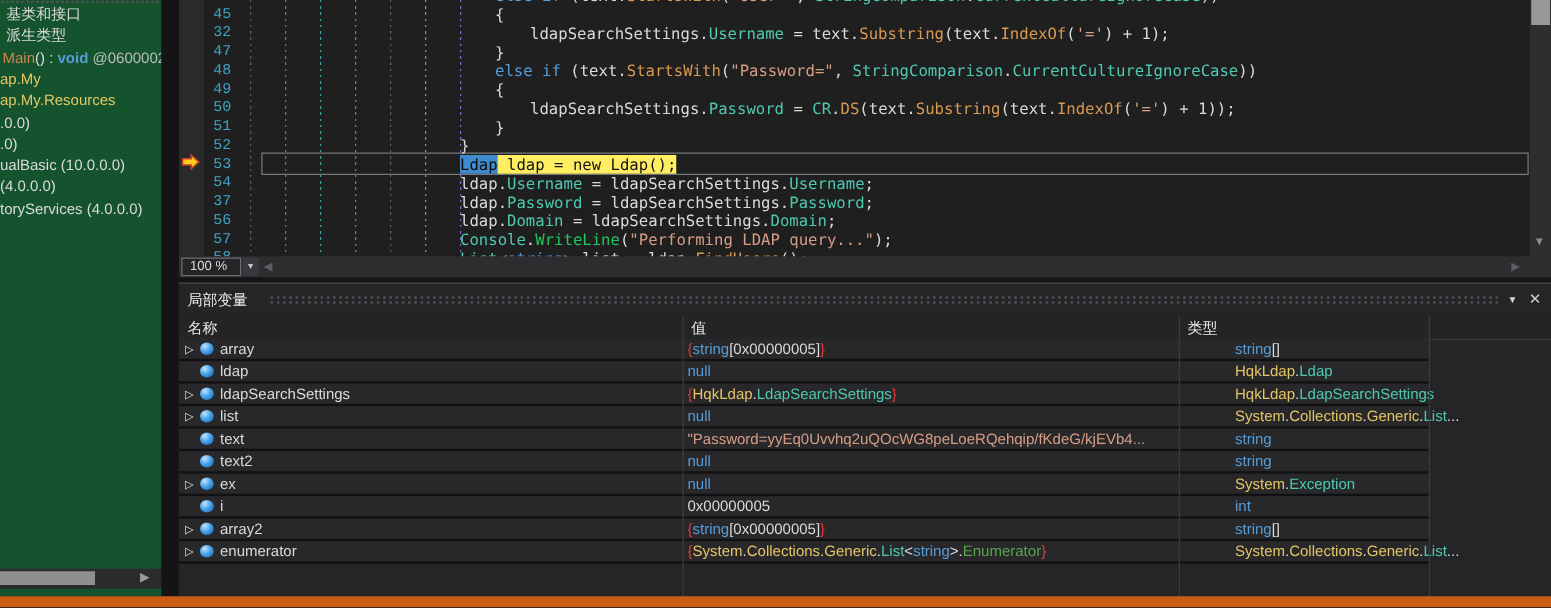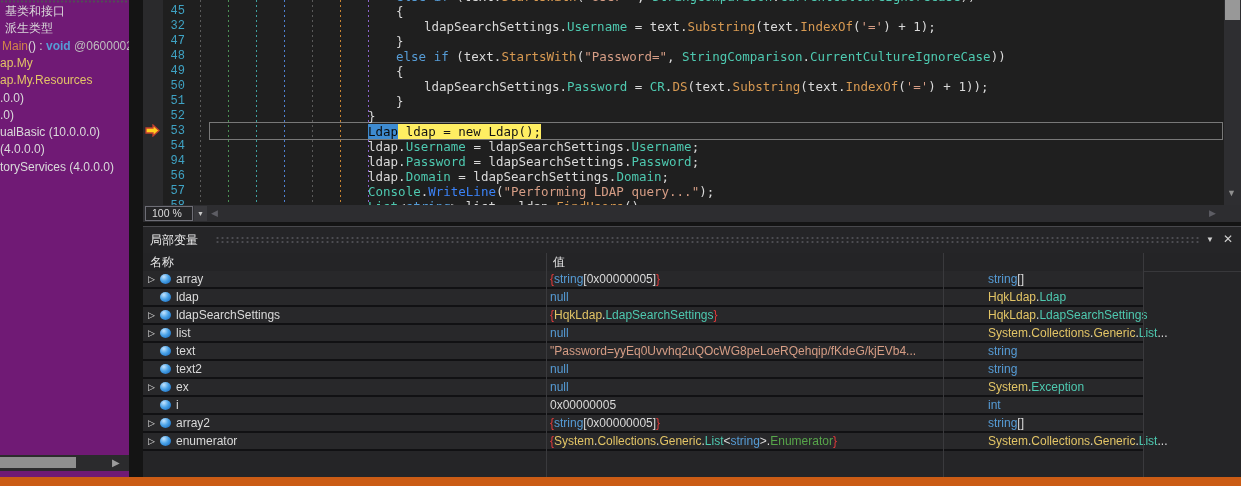--- a/index.html
+++ b/index.html
@@ -1,19 +1,19 @@
 <!DOCTYPE html>
 <html><head>
 <meta charset="utf-8">
 <style>
   html,body{margin:0;padding:0;background:#141414;width:1241px;height:486px;overflow:hidden;
     font-family:"Liberation Sans",sans-serif;}
   #app{position:relative;width:1241px;height:486px;background:#141414;}
   
-  #tree-panel{position:absolute;left:0;top:0;width:129px;height:477px;background:#701a75;overflow:hidden;}
+  #tree-panel{position:absolute;left:0;top:0;width:129px;height:477px;background:#14532d;overflow:hidden;}
   #tree-grip{position:absolute;left:0;top:0;width:129px;height:3px;
     background-image:radial-gradient(circle,#505054 1px,transparent 1.2px);background-size:4px 3px;}
   .tree-row{position:absolute;height:17px;line-height:17px;font-size:12px;white-space:nowrap;color:#dadada;}
   #tree-hscroll{position:absolute;left:0;top:455px;width:129px;height:16px;background:#2b2b2d;}
   #tree-hthumb{position:absolute;left:0;top:2px;width:76px;height:11px;background:#8f8f8f;}
   #tree-harrow{position:absolute;left:112px;top:1px;color:#9c9c9c;font-size:10px;line-height:14px;}
   
   #editor{position:absolute;left:143px;top:0;width:1098px;height:222px;background:#1f1f1f;overflow:hidden;}
   #glyph-margin{position:absolute;left:0;top:0;width:20px;height:205px;background:#2a2a2c;}
   #cur-arrow{position:absolute;left:2px;top:123px;}
@@ -109,40 +109,40 @@
         <div class="lnum" style="top: 4px;">45</div>
         <div class="lnum" style="top: 19px;">32</div>
         <div class="lnum" style="top: 34px;">47</div>
         <div class="lnum" style="top: 49px;">48</div>
         <div class="lnum" style="top: 64px;">49</div>
         <div class="lnum" style="top: 79px;">50</div>
         <div class="lnum" style="top: 94px;">51</div>
         <div class="lnum" style="top: 109px;">52</div>
         <div class="lnum" style="top: 124px;">53</div>
         <div class="lnum" style="top: 139px;">54</div>
-        <div class="lnum" style="top: 154px;">94</div>
+        <div class="lnum" style="top: 154px;">37</div>
         <div class="lnum" style="top: 169px;">56</div>
         <div class="lnum" style="top: 184px;">57</div>
         <div class="lnum" style="top: 199px;">58</div>
       </div>
     <div id="code-lines">
         <div class="cline" style="top: -11px; left: 253px;"><span style="color: rgb(86, 156, 214);">else</span><span style="color: rgb(218, 218, 218);"> </span><span style="color: rgb(86, 156, 214);">if</span><span style="color: rgb(218, 218, 218);"> (text.</span><span style="color: rgb(216, 154, 82);">StartsWith</span><span style="color: rgb(218, 218, 218);">(</span><span style="color: rgb(214, 157, 133);">"User="</span><span style="color: rgb(218, 218, 218);">, </span><span style="color: rgb(78, 201, 176);">StringComparison</span><span style="color: rgb(218, 218, 218);">.</span><span style="color: rgb(78, 201, 176);">CurrentCultureIgnoreCase</span><span style="color: rgb(218, 218, 218);">))</span></div>
         <div class="cline" style="top: 4px; left: 253px;"><span style="color: rgb(218, 218, 218);">{</span></div>
         <div class="cline" style="top: 19px; left: 281px;"><span style="color: rgb(218, 218, 218);">ldapSearchSettings.</span><span style="color: rgb(78, 201, 176);">Username</span><span style="color: rgb(218, 218, 218);"> = text.</span><span style="color: rgb(216, 154, 82);">Substring</span><span style="color: rgb(218, 218, 218);">(text.</span><span style="color: rgb(216, 154, 82);">IndexOf</span><span style="color: rgb(218, 218, 218);">(</span><span style="color: rgb(214, 157, 133);">'='</span><span style="color: rgb(218, 218, 218);">) + 1);</span></div>
         <div class="cline" style="top: 34px; left: 253px;"><span style="color: rgb(218, 218, 218);">}</span></div>
         <div class="cline" style="top: 49px; left: 253px;"><span style="color: rgb(86, 156, 214);">else</span><span style="color: rgb(218, 218, 218);"> </span><span style="color: rgb(86, 156, 214);">if</span><span style="color: rgb(218, 218, 218);"> (text.</span><span style="color: rgb(216, 154, 82);">StartsWith</span><span style="color: rgb(218, 218, 218);">(</span><span style="color: rgb(214, 157, 133);">"Password="</span><span style="color: rgb(218, 218, 218);">, </span><span style="color: rgb(78, 201, 176);">StringComparison</span><span style="color: rgb(218, 218, 218);">.</span><span style="color: rgb(78, 201, 176);">CurrentCultureIgnoreCase</span><span style="color: rgb(218, 218, 218);">))</span></div>
         <div class="cline" style="top: 64px; left: 253px;"><span style="color: rgb(218, 218, 218);">{</span></div>
         <div class="cline" style="top: 79px; left: 281px;"><span style="color: rgb(218, 218, 218);">ldapSearchSettings.</span><span style="color: rgb(78, 201, 176);">Password</span><span style="color: rgb(218, 218, 218);"> = </span><span style="color: rgb(78, 201, 176);">CR</span><span style="color: rgb(218, 218, 218);">.</span><span style="color: rgb(216, 154, 82);">DS</span><span style="color: rgb(218, 218, 218);">(text.</span><span style="color: rgb(216, 154, 82);">Substring</span><span style="color: rgb(218, 218, 218);">(text.</span><span style="color: rgb(216, 154, 82);">IndexOf</span><span style="color: rgb(218, 218, 218);">(</span><span style="color: rgb(214, 157, 133);">'='</span><span style="color: rgb(218, 218, 218);">) + 1));</span></div>
         <div class="cline" style="top: 94px; left: 253px;"><span style="color: rgb(218, 218, 218);">}</span></div>
         <div class="cline" style="top: 109px; left: 225px;"><span style="color: rgb(218, 218, 218);">}</span></div>
         <div class="cline" style="top: 124px; left: 225px;"><span class="sel-word">Ldap</span><span class="cur-stmt"> ldap = new Ldap();</span></div>
         <div class="cline" style="top: 154px; left: 225px;"><span style="color: rgb(218, 218, 218);">ldap.</span><span style="color: rgb(78, 201, 176);">Password</span><span style="color: rgb(218, 218, 218);"> = ldapSearchSettings.</span><span style="color: rgb(78, 201, 176);">Password</span><span style="color: rgb(218, 218, 218);">;</span></div>
         <div class="cline" style="top: 139px; left: 225px;"><span style="color: rgb(218, 218, 218);">ldap.</span><span style="color: rgb(78, 201, 176);">Username</span><span style="color: rgb(218, 218, 218);"> = ldapSearchSettings.</span><span style="color: rgb(78, 201, 176);">Username</span><span style="color: rgb(218, 218, 218);">;</span></div>
         <div class="cline" style="top: 169px; left: 225px;"><span style="color: rgb(218, 218, 218);">ldap.</span><span style="color: rgb(78, 201, 176);">Domain</span><span style="color: rgb(218, 218, 218);"> = ldapSearchSettings.</span><span style="color: rgb(78, 201, 176);">Domain</span><span style="color: rgb(218, 218, 218);">;</span></div>
-        <div class="cline" style="top: 184px; left: 225px;"><span style="color: rgb(78, 201, 176);">Console</span><span style="color: rgb(218, 218, 218);">.</span><span style="color: #3b82f6;">WriteLine</span><span style="color: rgb(218, 218, 218);">(</span><span style="color: rgb(214, 157, 133);">"Performing LDAP query..."</span><span style="color: rgb(218, 218, 218);">);</span></div>
+        <div class="cline" style="top: 184px; left: 225px;"><span style="color: rgb(78, 201, 176);">Console</span><span style="color: rgb(218, 218, 218);">.</span><span style="color: #22c55e;">WriteLine</span><span style="color: rgb(218, 218, 218);">(</span><span style="color: rgb(214, 157, 133);">"Performing LDAP query..."</span><span style="color: rgb(218, 218, 218);">);</span></div>
         <div class="cline" style="top: 199px; left: 225px;"><span style="color: rgb(78, 201, 176);">List</span><span style="color: rgb(218, 218, 218);">&lt;</span><span style="color: rgb(86, 156, 214);">string</span><span style="color: rgb(218, 218, 218);">&gt; list = ldap.</span><span style="color: rgb(216, 154, 82);">FindUsers</span><span style="color: rgb(218, 218, 218);">();</span></div>
       </div>
     <div id="editor-vscroll">
       <div id="editor-vthumb"></div>
       <div id="editor-vdown">▼</div>
     </div>
     <div id="editor-hscroll">
       <div id="zoom-box">100 %</div>
       <div id="zoom-drop">▼</div>
       <div id="hs-left">◀</div>
@@ -152,20 +152,21 @@
   </div>
 
   <div id="locals-panel">
     <div id="locals-title">局部变量</div>
     <div id="locals-grip"></div>
     <div id="locals-caret">▼</div>
     <div id="locals-close">✕</div>
     <div id="locals-header">
       <div class="hcell" style="left:0;width:403px;">名称</div>
       <div class="hcell" style="left:403px;width:397px;">值</div>
+      <div class="hcell" style="left:800px;width:200px;">类型</div>
     </div>
     <div id="locals-rows">
         <div class="lrow" style="top: 44px;">
           <div class="expander">▷</div>
           <div class="varicon"></div>
           <div class="cell c-name">array</div>
           <div class="cell c-value"><span style="color: rgb(226, 59, 59);">{</span><span style="color: rgb(86, 156, 214);">string</span><span style="color: rgb(218, 218, 218);">[0x00000005]</span><span style="color: rgb(226, 59, 59);">}</span></div>
           <div class="cell c-type"><span style="color: rgb(86, 156, 214);">string</span><span style="color: rgb(218, 218, 218);">[]</span></div>
         </div>
         <div class="lrow" style="top: 62px;">

